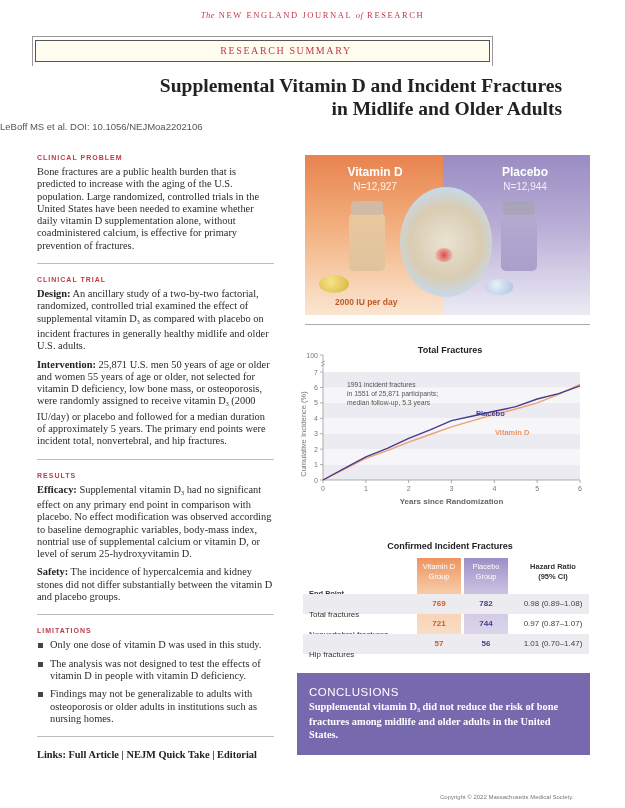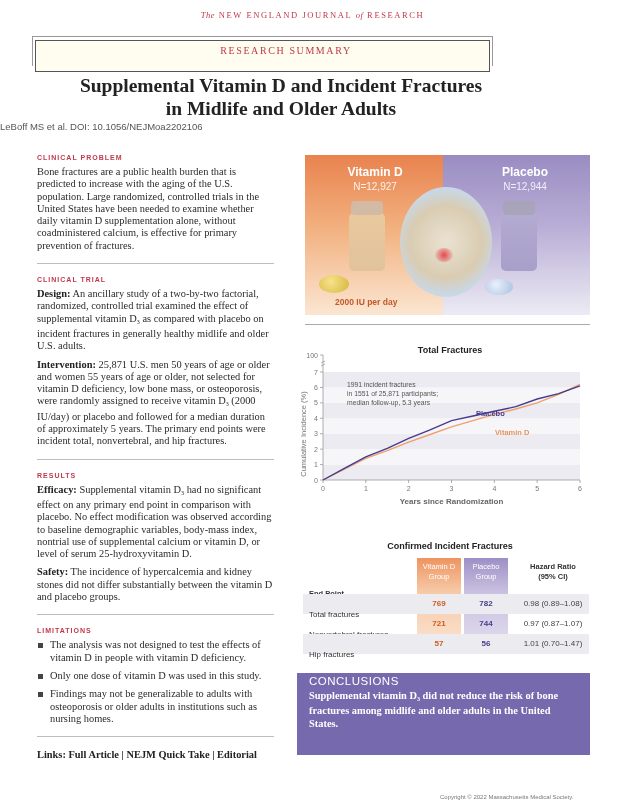--- a/index.html
+++ b/index.html
@@ -6,25 +6,25 @@
   html, body { width: 625px; height: 808px; background: #ffffff; overflow: hidden; }
   body { position: relative; font-family: "Liberation Serif", "DejaVu Serif", serif; color: #2b2b2b; }
 
   .masthead { position: absolute; top: 10px; left: 0; width: 625px; text-align: center;
     font-size: 8.5px; letter-spacing: 1.6px; color: #c0394b; font-family: "Liberation Serif", serif; }
   .masthead i { font-style: italic; letter-spacing: 0.5px; text-align: right; }
 
   .frame-left, .frame-right { position: absolute; top: 36px; width: 1px; height: 30px; background: #999; }
   .frame-left { left: 32px; } .frame-right { left: 492px; }
   .frame-top { position: absolute; top: 36px; left: 32px; width: 461px; height: 1px; background: #999; }
-  .banner { position: absolute; top: 40px; left: 35px; width: 455px; height: 32px;
+  .banner { position: absolute; top: 40px; left: 35px; width: 455px; height: 22px;
     background: #fffdf0; border: 1.5px solid #555; text-align: center;
     font-size: 10px; letter-spacing: 1.6px; color: #c0394b; line-height: 19px; padding-left: 47px; }
 
-  .title { position: absolute; top: 74px; left: 0; width: 562px; text-align: center;
+  .title { position: absolute; top: 74px; left: 0; width: 562px; text-align: right;
     font-size: 19.5px; font-weight: bold; line-height: 23px; color: #222; }
   .byline { position: absolute; top: 121px; left: 0; width: 625px; text-align: left;
     font-family: "Liberation Sans", sans-serif; font-size: 9.5px; color: #555; }
 
   .left-col { position: absolute; top: 154px; left: 37px; width: 237px; }
   .sec-head { font-family: "Liberation Sans", sans-serif; font-weight: bold; font-size: 7px;
     letter-spacing: 1px; color: #c0394b; margin-bottom: 5px; }
   .para { font-size: 10.4px; line-height: 12.3px; color: #2b2b2b; margin-bottom: 6px; }
   .para b { color: #222; }
   .divider { height: 1px; background: #bdbdbd; margin: 11px 0 12px 0; }
@@ -71,21 +71,21 @@
   .ftable .hdr .c1 { top: 20px; font-weight: bold; font-size: 7.5px; color: #333; }
   .ftable .hdr .c2, .ftable .hdr .c3 { top: 4px; font-size: 7.5px; color: #fff; line-height: 10px; }
   .ftable .hdr .c4 { top: 4px; font-weight: bold; font-size: 7.5px; color: #333; line-height: 10px; }
   .colbg-vd { position: absolute; left: 417px; top: 558px; width: 44px; height: 96px;
     background: linear-gradient(180deg, #ee9460 0%, #f6c9a6 35%, #fbe6d6 100%); }
   .colbg-pl { position: absolute; left: 464px; top: 558px; width: 44px; height: 96px;
     background: linear-gradient(180deg, #9d8fc6 0%, #c9c0e0 35%, #e4e0ef 100%); }
   .vdnum { color: #d05a1e; font-weight: bold; }
   .plnum { color: #463c8c; font-weight: bold; }
 
-  .concl { position: absolute; top: 673px; left: 297px; width: 293px; height: 82px; background: #7669ad; padding: 2px 12px; }
+  .concl { position: absolute; top: 673px; left: 297px; width: 293px; height: 82px; background: #7669ad; padding: 13px 12px; }
   .concl .h { font-family: "Liberation Sans", sans-serif; font-size: 11.5px; letter-spacing: 0.5px; color: #fff; margin-bottom: 3px; }
   .concl .t { font-size: 10.4px; font-weight: bold; line-height: 12.4px; color: #fff; }
   .copyright { position: absolute; top: 794px; left: 440px; font-family: "Liberation Sans", sans-serif; font-size: 6px; color: #777; }
 </style>
 </head>
 <body>
 
 <div class="masthead">
   <i>The</i>
   <span>NEW ENGLAND JOURNAL</span>
@@ -121,22 +121,22 @@
   <section>
     <div class="sec-head">RESULTS</div>
     <p class="para"><b>Efficacy:</b> <span>Supplemental vitamin D</span><sub>3</sub> <span>had no significant effect on any primary end point in comparison with placebo. No effect modification was observed according to baseline demographic variables, body-mass index, nontrial use of supplemental calcium or vitamin D, or level of serum 25-hydroxyvitamin D.</span></p>
     <p class="para"><b>Safety:</b> <span>The incidence of hypercalcemia and kidney stones did not differ substantially between the vitamin D and placebo groups.</span></p>
   </section>
   <div class="divider"></div>
 
   <section>
     <div class="sec-head">LIMITATIONS</div>
     <ul class="lims">
+      <li><span class="bullet"></span><span>Only one dose of vitamin D was used in this study.</span></li>
       <li><span class="bullet"></span><span>The analysis was not designed to test the effects of vitamin D in people with vitamin D deficiency.</span></li>
-      <li><span class="bullet"></span><span>Only one dose of vitamin D was used in this study.</span></li>
       <li><span class="bullet"></span><span>Findings may not be generalizable to adults with osteoporosis or older adults in institutions such as nursing homes.</span></li>
     </ul>
   </section>
   <div class="divider"></div>
   <div class="links">Links: Full Article | NEJM Quick Take | Editorial</div>
 </div>
 
 <div class="illus">
   <div class="vd"></div>
   <div class="pl"></div>

